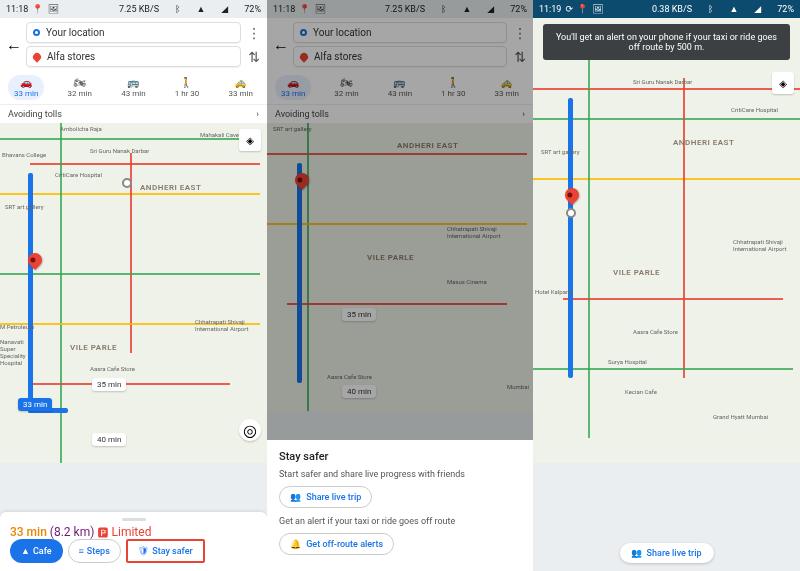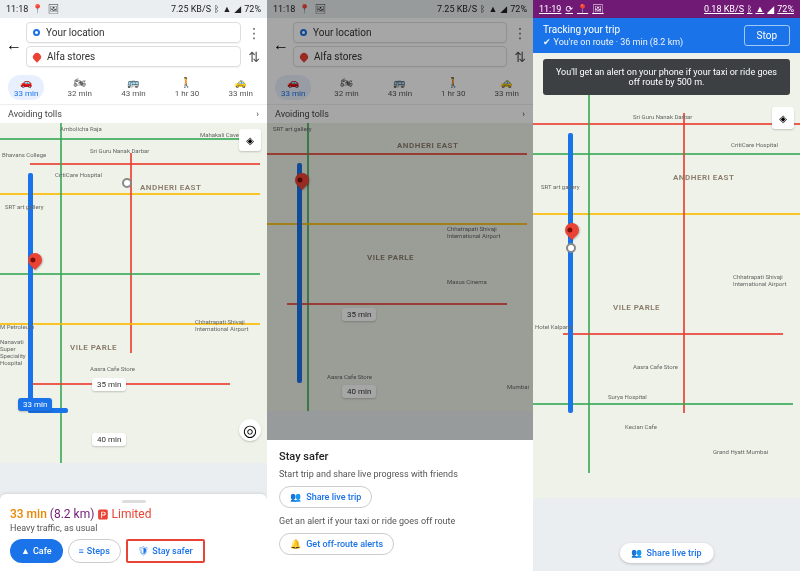--- a/index.html
+++ b/index.html
@@ -4,22 +4,22 @@
 <style>
   * { box-sizing: border-box; margin: 0; padding: 0; font-family: Roboto, Arial, sans-serif; }
   body { background: #fff; }
   .screens { display: flex; width: 800px; height: 571px; }
   .screen { position: relative; height: 571px; overflow: hidden; background: #eaeef0; }
   .s1 { width: 267px; }
   .s2 { width: 266px; }
   .s3 { width: 267px; }
   .status { height: 18px; display: flex; align-items: center; justify-content: space-between; padding: 0 6px; font-size: 9px; color: #222; }
   .status-left { display: flex; gap: 4px; align-items: flex-end; }
-  .status-right { display: flex; gap: 3px; align-items: flex-end; }
-  .s3 .status { background: #701a75; color: #fff; text-decoration: underline; }
+  .status-right { display: flex; gap: 16px; align-items: flex-end; }
+  .s3 .status { background: #0c4a6e; color: #fff; }
   .topbar { background: #fff; padding: 4px 6px 2px; }
   .srch-row { display: flex; align-items: center; gap: 6px; margin-bottom: 4px; }
   .back-icon { width: 14px; }
   .srch-box { flex: 1; display: flex; flex-direction: column; gap: 3px; }
   .srch-line { display: flex; align-items: center; gap: 6px; border: 1px solid #ddd; border-radius: 4px; padding: 4px 6px; font-size: 10px; color: #333; box-shadow: 0 1px 1px rgba(0,0,0,0.05); }
   .srch-circle { width: 7px; height: 7px; border: 2px solid #1a73e8; border-radius: 50%; }
   .srch-pin { width: 8px; height: 8px; background: #ea4335; border-radius: 50% 50% 50% 0; transform: rotate(-45deg); }
   .srch-actions { display: flex; flex-direction: column; gap: 8px; align-items: center; font-size: 14px; color: #555; }
   .modes { display: flex; justify-content: space-between; padding: 4px 2px 2px; }
   .mode { display: flex; flex-direction: column; align-items: center; gap: 1px; padding: 2px 6px; border-radius: 12px; font-size: 8px; color: #555; }
@@ -165,21 +165,20 @@
       <div class="layers-btn" style="top:6px">◈</div>
       <div class="compass-btn" style="bottom:22px">◎</div>
     </div>
     <div class="bottom-sheet">
       <div class="sheet-handle"></div>
       <div class="eta-line">
         <span class="eta-time">33 min</span>
         <span class="eta-dist">(8.2 km)</span>
         <span class="eta-limited">🅿 <span>Limited</span></span>
       </div>
-      <div class="traffic-line">Heavy traffic, as usual</div>
       <div class="action-row">
         <div class="btn btn-primary">
             <span>▲</span>
             <span>Cafe</span>
           </div>
         <div class="btn btn-outline">
             <span>≡</span>
             <span>Steps</span>
           </div>
         <div class="btn btn-outline highlight-red">
@@ -263,21 +262,21 @@
       <span class="place-label" style="top:155px;left:180px">Maxus Cinema</span>
       <span class="place-label" style="top:250px;left:60px">Aasra Cafe Store</span>
       <span class="place-label" style="top:260px;left:240px">Mumbai</span>
       <div class="marker-red" style="top:50px;left:28px"></div>
       <div class="time-chip" style="top:185px;left:75px">35 min</div>
       <div class="time-chip" style="top:262px;left:75px">40 min</div>
     </div>
     <div class="dim-overlay"></div>
     <div class="sheet2">
       <h4>Stay safer</h4>
-      <p>Start trip and share live progress with friends</p>
+      <p>Start safer and share live progress with friends</p>
       <div class="sheet2-btn">
           <span>👥</span>
           <span>Share live trip</span>
         </div>
       <p>Get an alert if your taxi or ride goes off route</p>
       <div class="sheet2-btn highlight-red">
           <span>🔔</span>
           <span>Get off-route alerts</span>
         </div>
     </div>
@@ -285,36 +284,26 @@
 
   <div class="screen s3">
     <div class="status">
       <div class="status-left">
           <span>11:19</span>
           <span>⟳</span>
           <span>📍</span>
           <span>🖼</span>
         </div>
       <div class="status-right">
-          <span>0.18 KB/S</span>
+          <span>0.38 KB/S</span>
           <span>ᛒ</span>
           <span>▲</span>
           <span>◢</span>
           <span>72%</span>
         </div>
-    </div>
-    <div class="tracking-bar">
-      <div class="tracking-left">
-        <div>Tracking your trip</div>
-        <div class="tracking-sub">
-            <span>✔</span>
-            <span>You're on route · 36 min (8.2 km)</span>
-          </div>
-      </div>
-      <div class="stop-btn">Stop</div>
     </div>
     <div class="map">
       <div class="toast" style="top:6px">You'll get an alert on your phone if your taxi or ride goes off route by 500 m.</div>
       <div class="roads-red road-h" style="top:70px;left:0;width:267px"></div>
       <div class="roads-green road-h" style="top:100px;left:0;width:267px"></div>
       <div class="roads-orange road-h" style="top:160px;left:0;width:267px"></div>
       <div class="roads-green road-v" style="top:40px;left:55px;height:380px"></div>
       <div class="roads-red road-v" style="top:60px;left:150px;height:300px"></div>
       <div class="roads-red road-h" style="top:280px;left:30px;width:220px"></div>
       <div class="roads-green road-h" style="top:350px;left:0;width:260px"></div>

